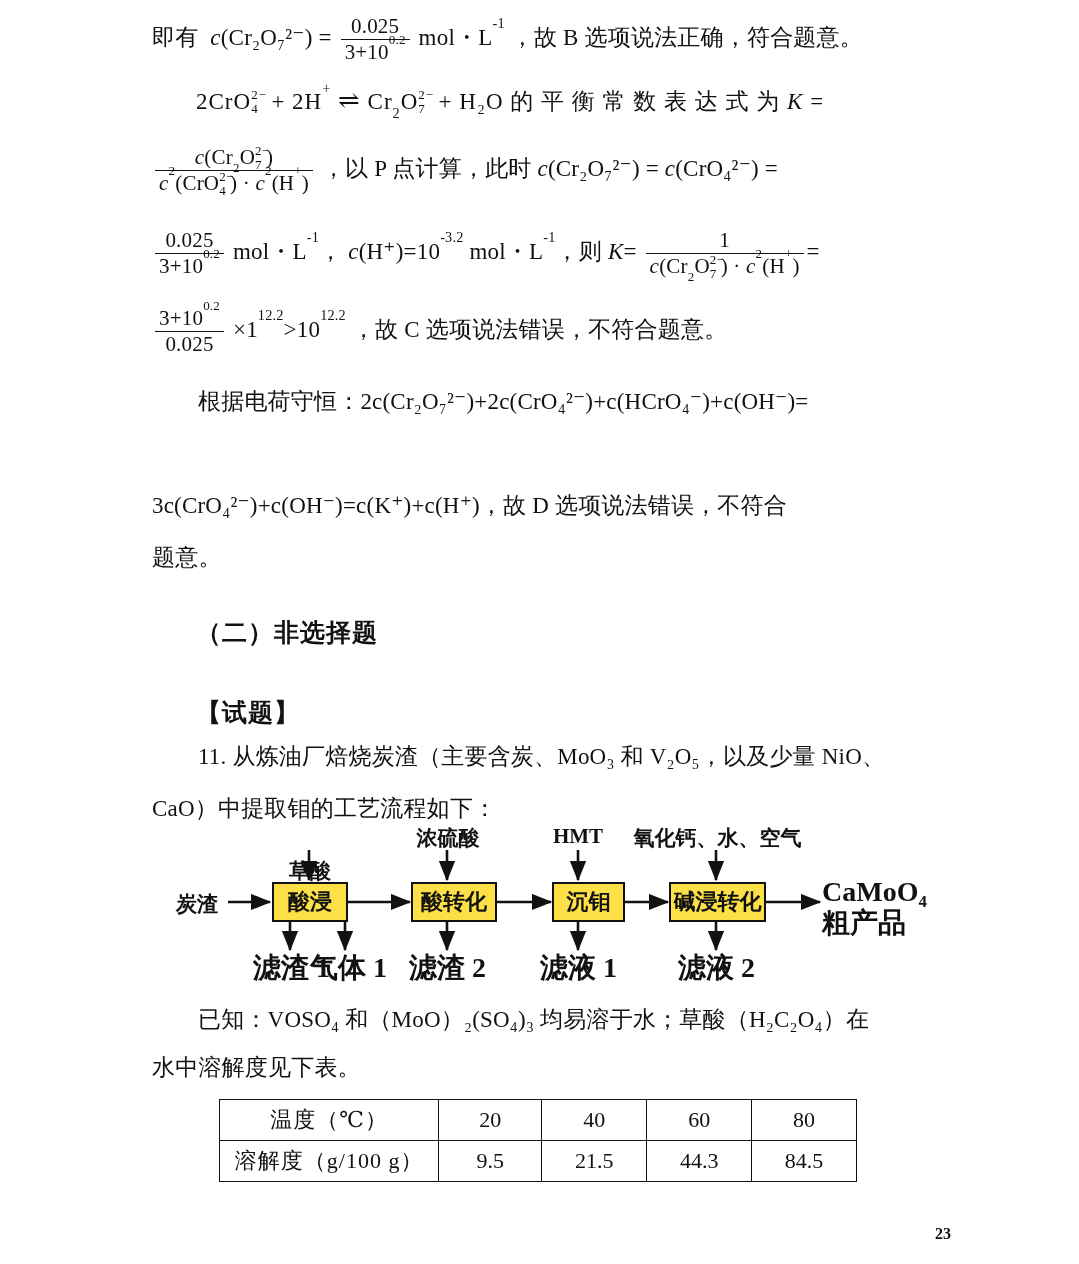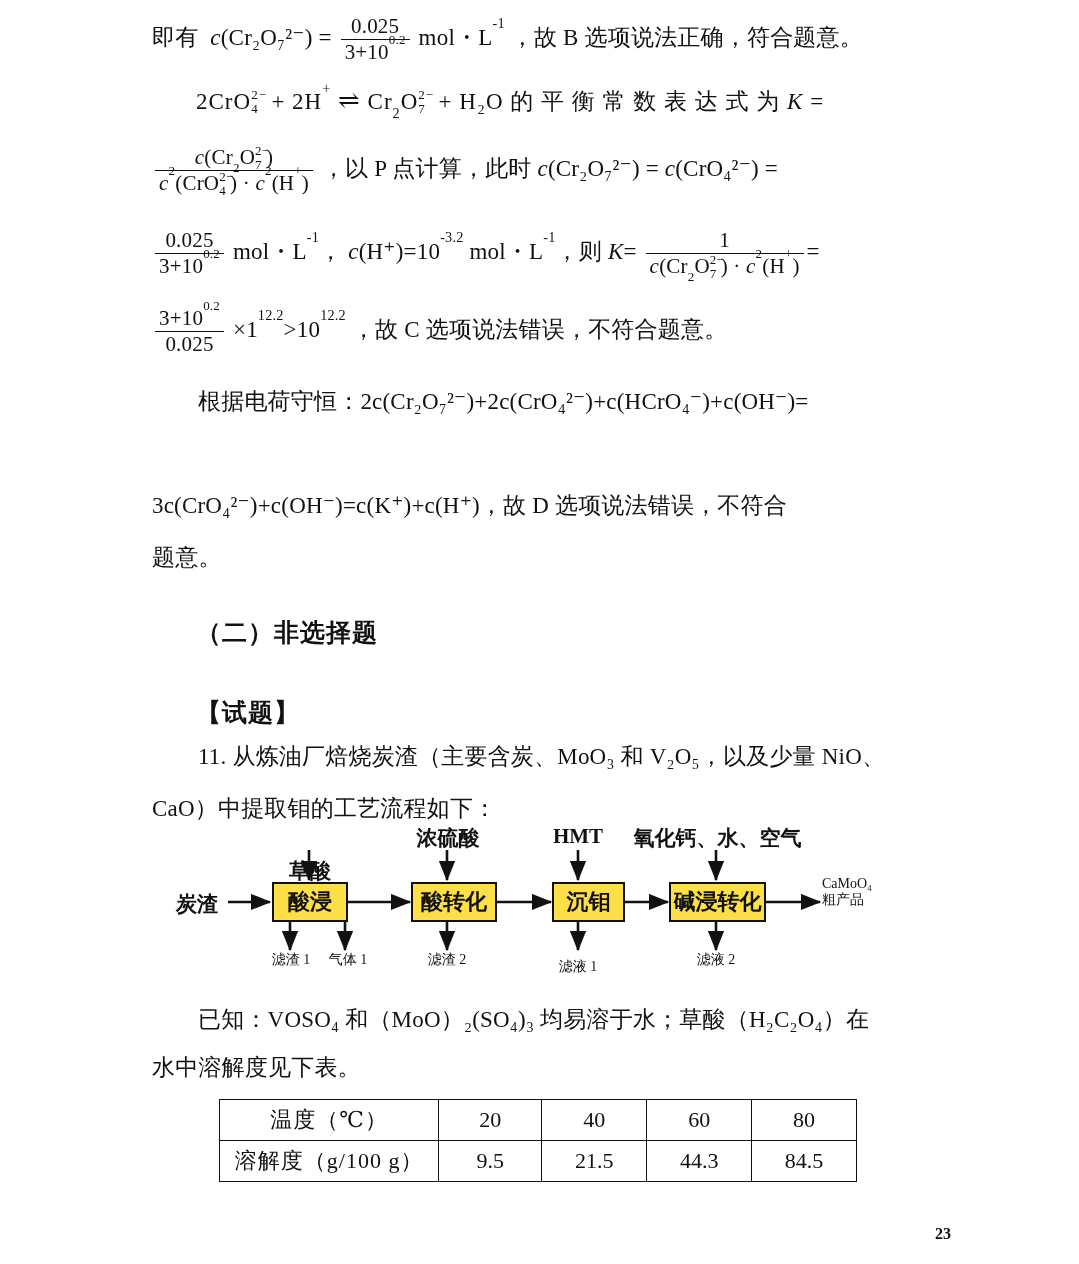--- a/index.html
+++ b/index.html
@@ -107,22 +107,22 @@
     font-weight: 700;
     display: flex;
     align-items: center;
     justify-content: center;
     white-space: nowrap;
     box-sizing: border-box;
     height: 40px;
   }
   .fc-out {
     position: absolute;
-    font-size: 14px;
-    font-weight: 400;
+    font-size: 28px;
+    font-weight: 700;
     white-space: nowrap;
     text-align: center;
     line-height: 1.12;
   }
 
   
   #solubility-table {
     position: absolute;
     left: 219px;
     top: 1099px;
@@ -276,21 +276,21 @@
     <div class="fc-label" style="left:176px; top:68px; width:56px; text-align:left;">炭渣</div>
 
     <div class="fc-box" style="left:272px; top:60px; width:76px;">酸浸</div>
     <div class="fc-box" style="left:411px; top:60px; width:86px;">酸转化</div>
     <div class="fc-box" style="left:552px; top:60px; width:73px;">沉钼</div>
     <div class="fc-box" style="left:669px; top:60px; width:97px;">碱浸转化</div>
 
     <div class="fc-out" style="left:253px; top:130px; width:76px;">滤渣 1</div>
     <div class="fc-out" style="left:310px; top:130px; width:76px;">气体 1</div>
     <div class="fc-out" style="left:409px; top:130px; width:76px;">滤渣 2</div>
-    <div class="fc-out" style="left:540px; top:130px; width:76px;margin-top:7px;">滤液 1</div>
+    <div class="fc-out" style="left:540px; top:130px; width:76px;">滤液 1</div>
     <div class="fc-out" style="left:678px; top:130px; width:76px;">滤液 2</div>
 
     <div class="fc-out" style="left:822px; top:54px; width:120px; text-align:left;">
       <span>CaMoO₄</span><br>
       <span>粗产品</span>
     </div>
   </div>
 
   <div class="line" style="left:152px; top:1008px;">
     <span class="ind"></span><span>已知：VOSO₄ 和（MoO）₂(SO₄)₃ 均易溶于水；草酸（H₂C₂O₄）在</span>

